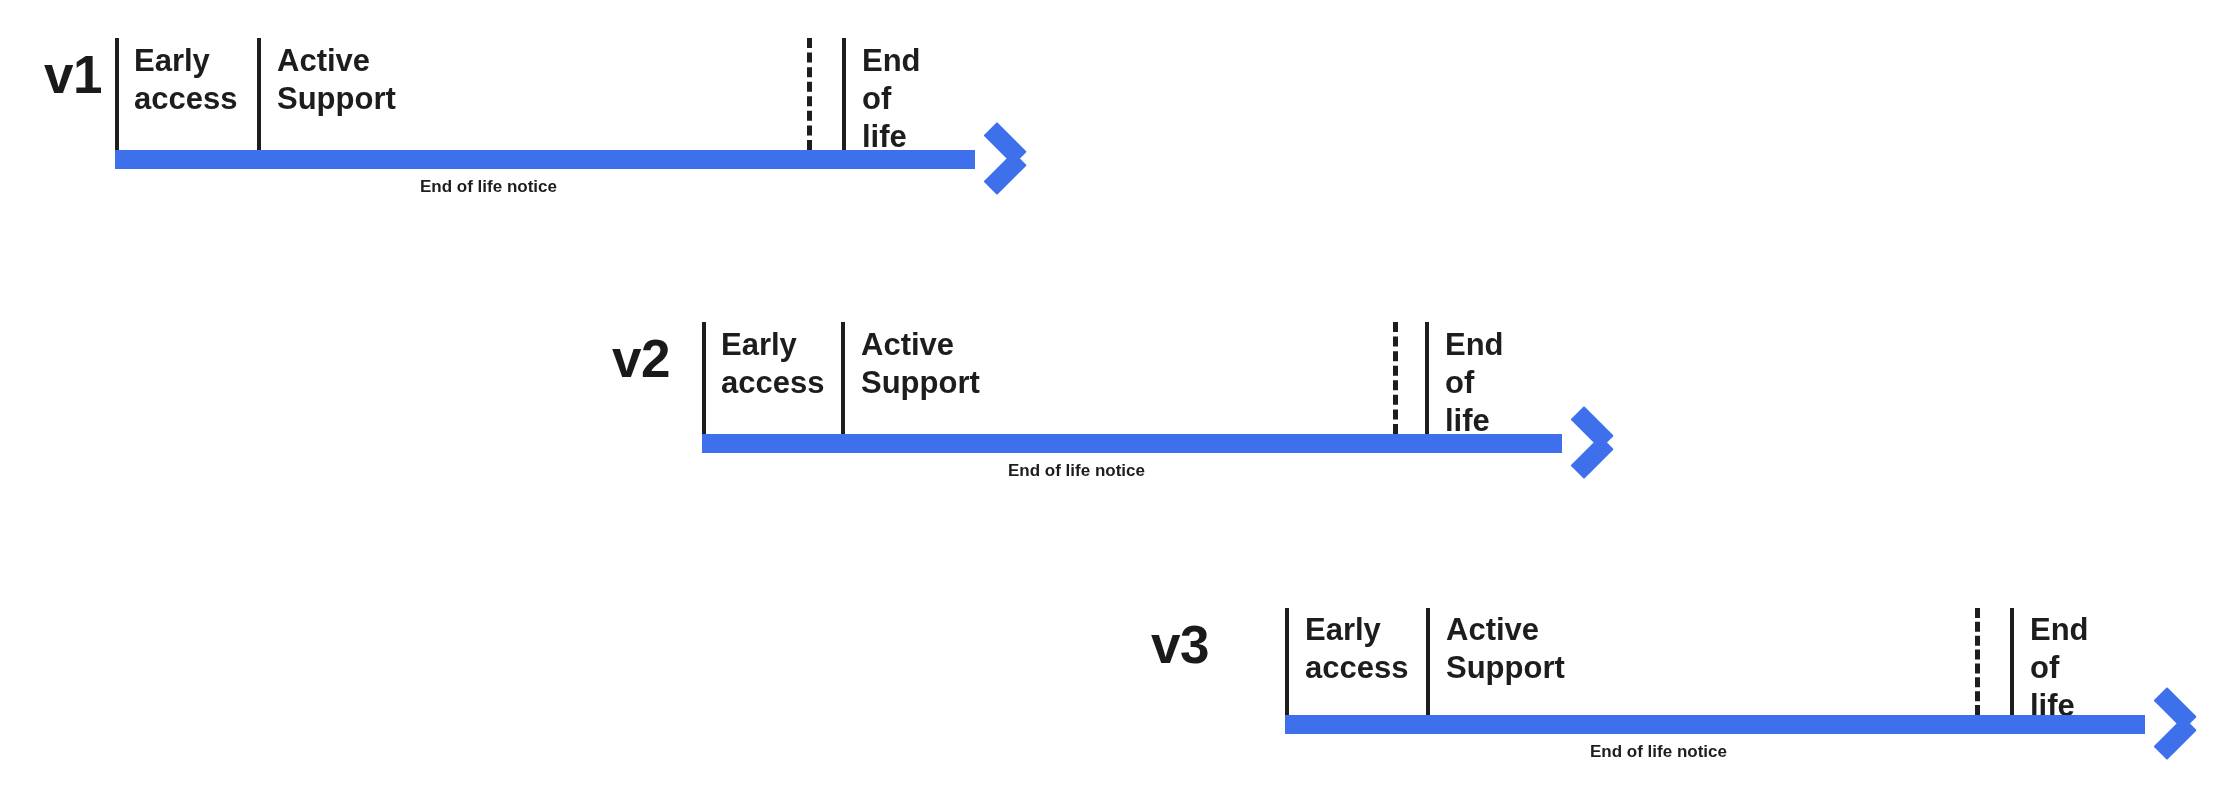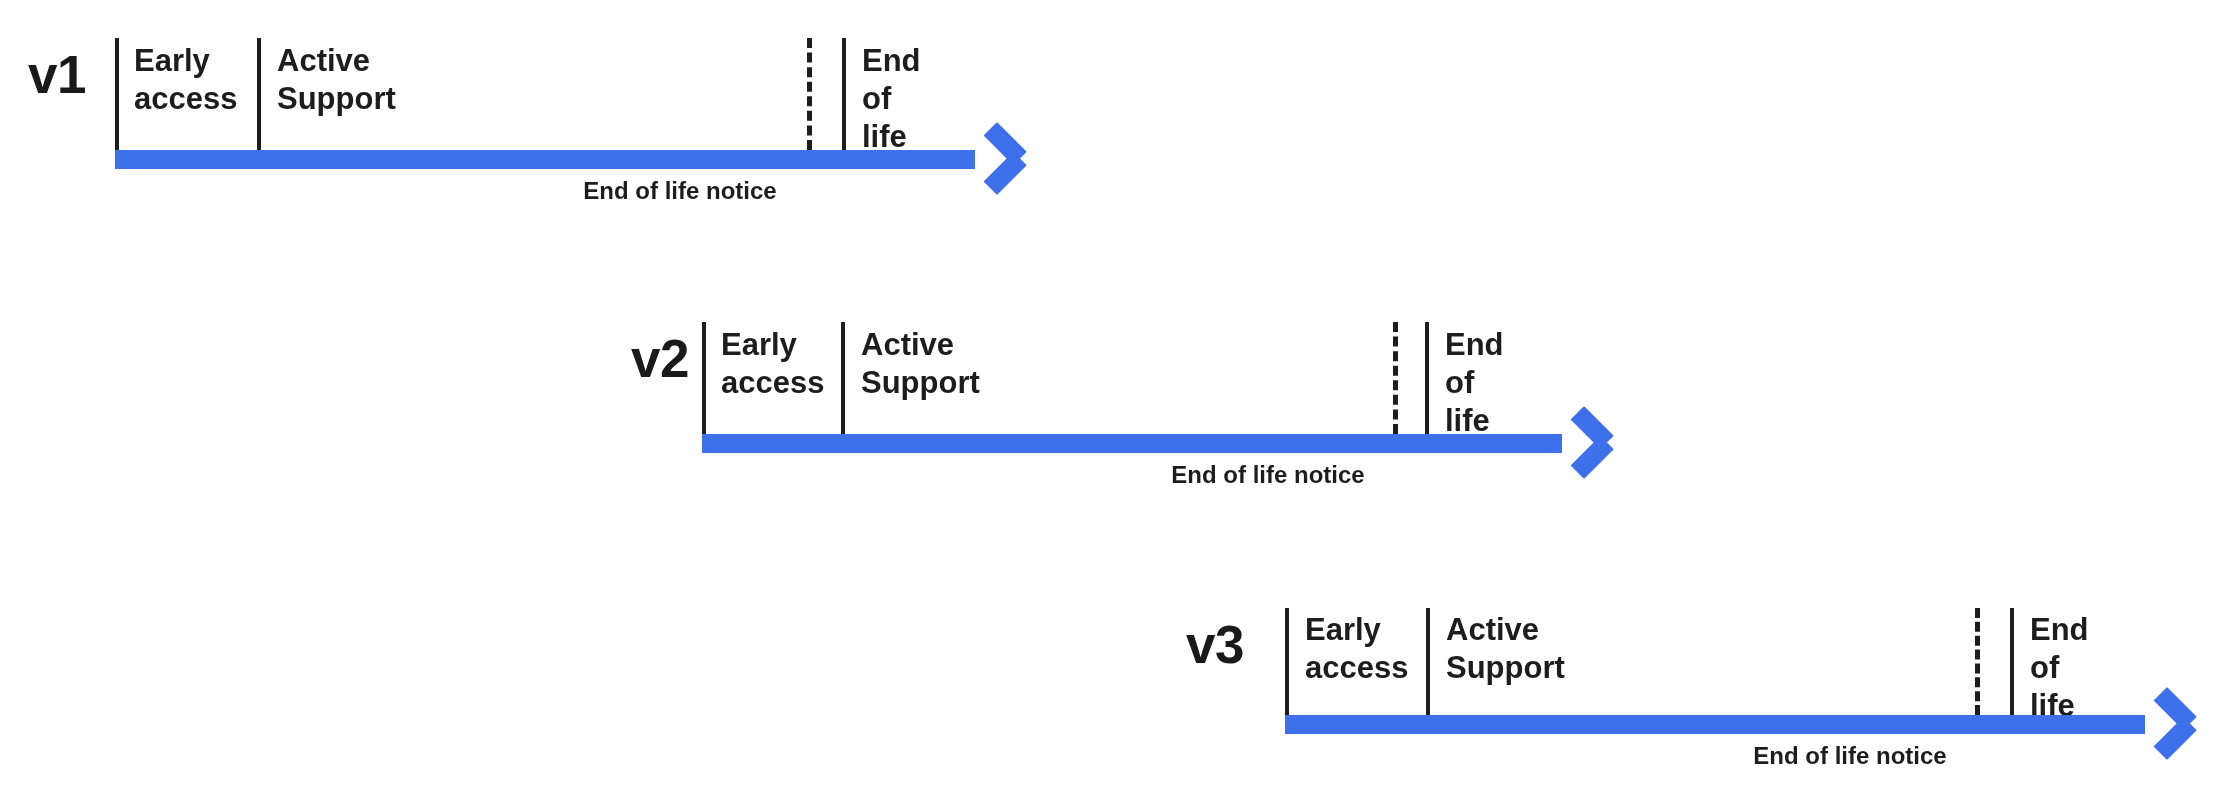--- a/index.html
+++ b/index.html
@@ -93,35 +93,34 @@
     transform: rotate(-45deg);
   }
   .arrow-head span.down {
     transform-origin: 100% 50%;
     transform: rotate(45deg);
   }
 
   
   .notice-label {
     position: absolute;
-    font-size: 24px;
+    font-size: 17px;
     font-weight: 700;
     color: #1d1d1d;
     white-space: nowrap;
-    text-align: center;
   }
 </style>
 </head>
 <body>
 
 <div id="diagram">
 
   <div class="timeline-row">
 
-    <div class="version-label" style="left:14px; top:48px; width:72px;">v1</div>
+    <div class="version-label" style="left:30px; top:48px; width:72px;">v1</div>
 
     <div class="divider-line" style="left:115px; top:38px; height:112px;"></div>
 
     <div class="phase-label" style="left:134px; top:42px;">Early
 access</div>
 
     <div class="divider-line" style="left:257px; top:38px; height:112px;"></div>
 
     <div class="phase-label" style="left:277px; top:42px;">Active Support</div>
 
@@ -136,21 +135,21 @@
     <div class="arrow-head" style="left:978px; top:137px;">
       <span class="up"></span>
       <span class="down"></span>
     </div>
 
     <div class="notice-label" style="left:420px; top:177px; width:520px;">End of life notice</div>
   </div>
 
   <div class="timeline-row">
 
-    <div class="version-label" style="left:624px; top:332px; width:72px;text-align:center;">v2</div>
+    <div class="version-label" style="left:598px; top:332px; width:72px;">v2</div>
 
     <div class="divider-line" style="left:702px; top:322px; height:112px;"></div>
 
     <div class="phase-label" style="left:721px; top:326px;">Early
 access</div>
 
     <div class="divider-line" style="left:841px; top:322px; height:112px;"></div>
 
     <div class="phase-label" style="left:861px; top:326px;">Active Support</div>
 
@@ -165,21 +164,21 @@
     <div class="arrow-head" style="left:1565px; top:421px;">
       <span class="up"></span>
       <span class="down"></span>
     </div>
 
     <div class="notice-label" style="left:1008px; top:461px; width:520px;">End of life notice</div>
   </div>
 
   <div class="timeline-row">
 
-    <div class="version-label" style="left:1172px; top:618px; width:72px;">v3</div>
+    <div class="version-label" style="left:1137px; top:618px; width:72px;">v3</div>
 
     <div class="divider-line" style="left:1285px; top:608px; height:107px;"></div>
 
     <div class="phase-label" style="left:1305px; top:611px;">Early
 access</div>
 
     <div class="divider-line" style="left:1426px; top:608px; height:107px;"></div>
 
     <div class="phase-label" style="left:1446px; top:611px;">Active Support</div>
 

